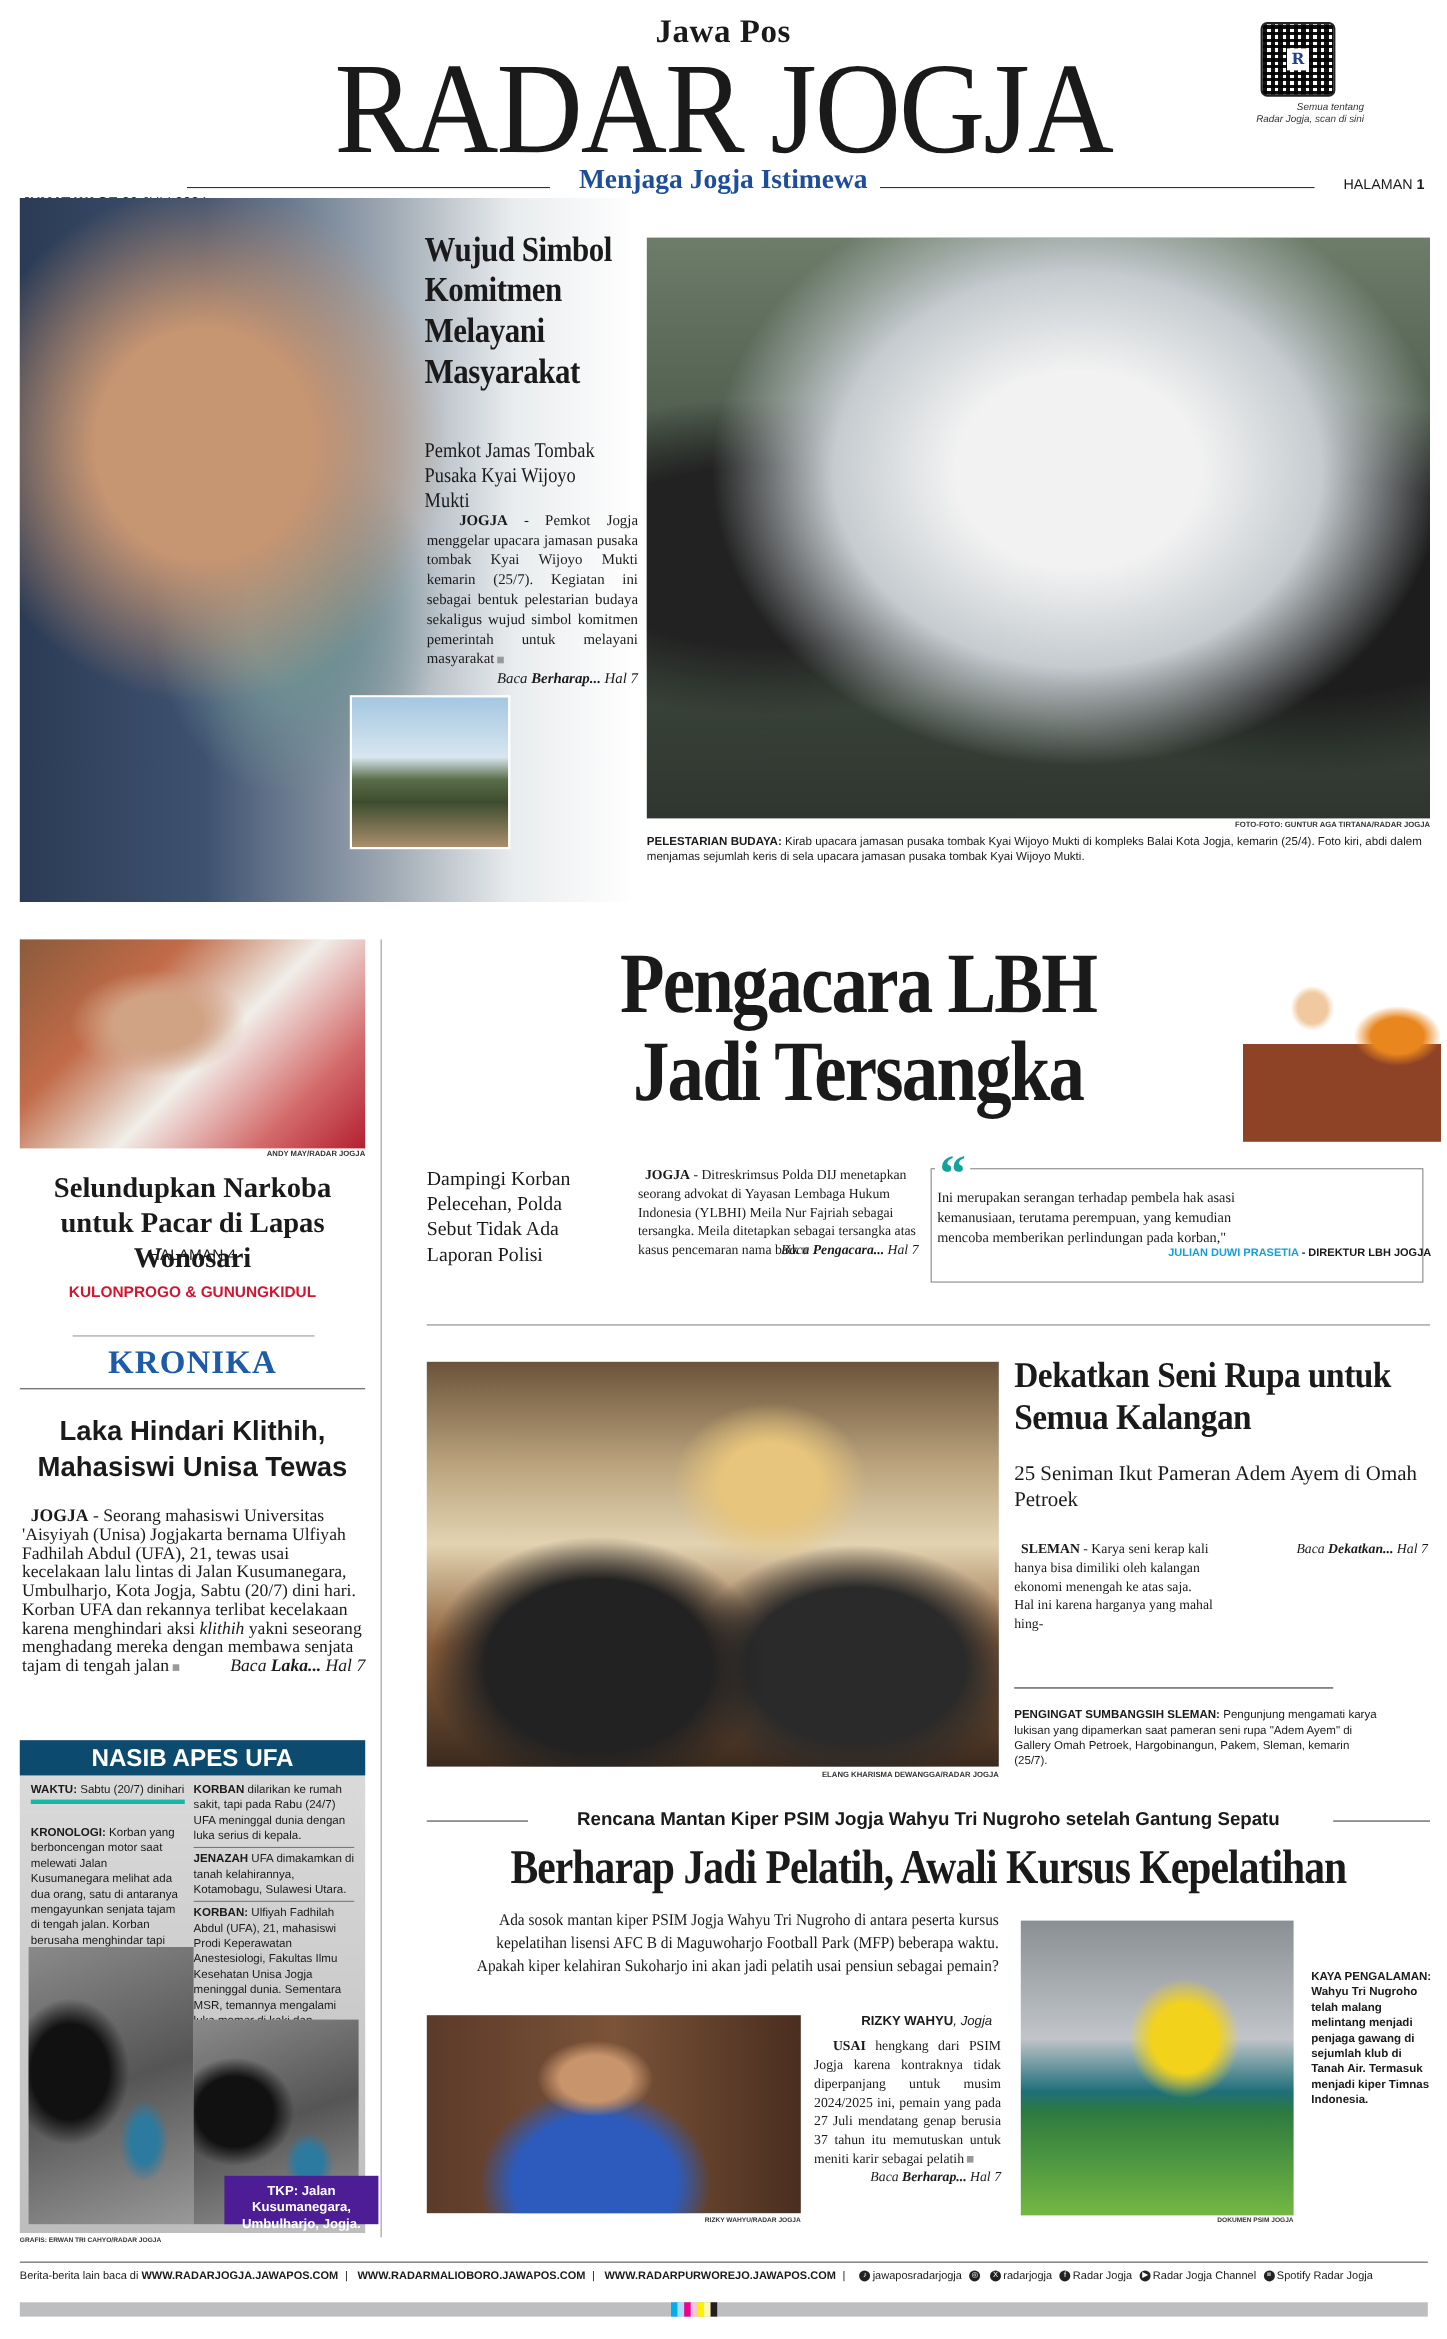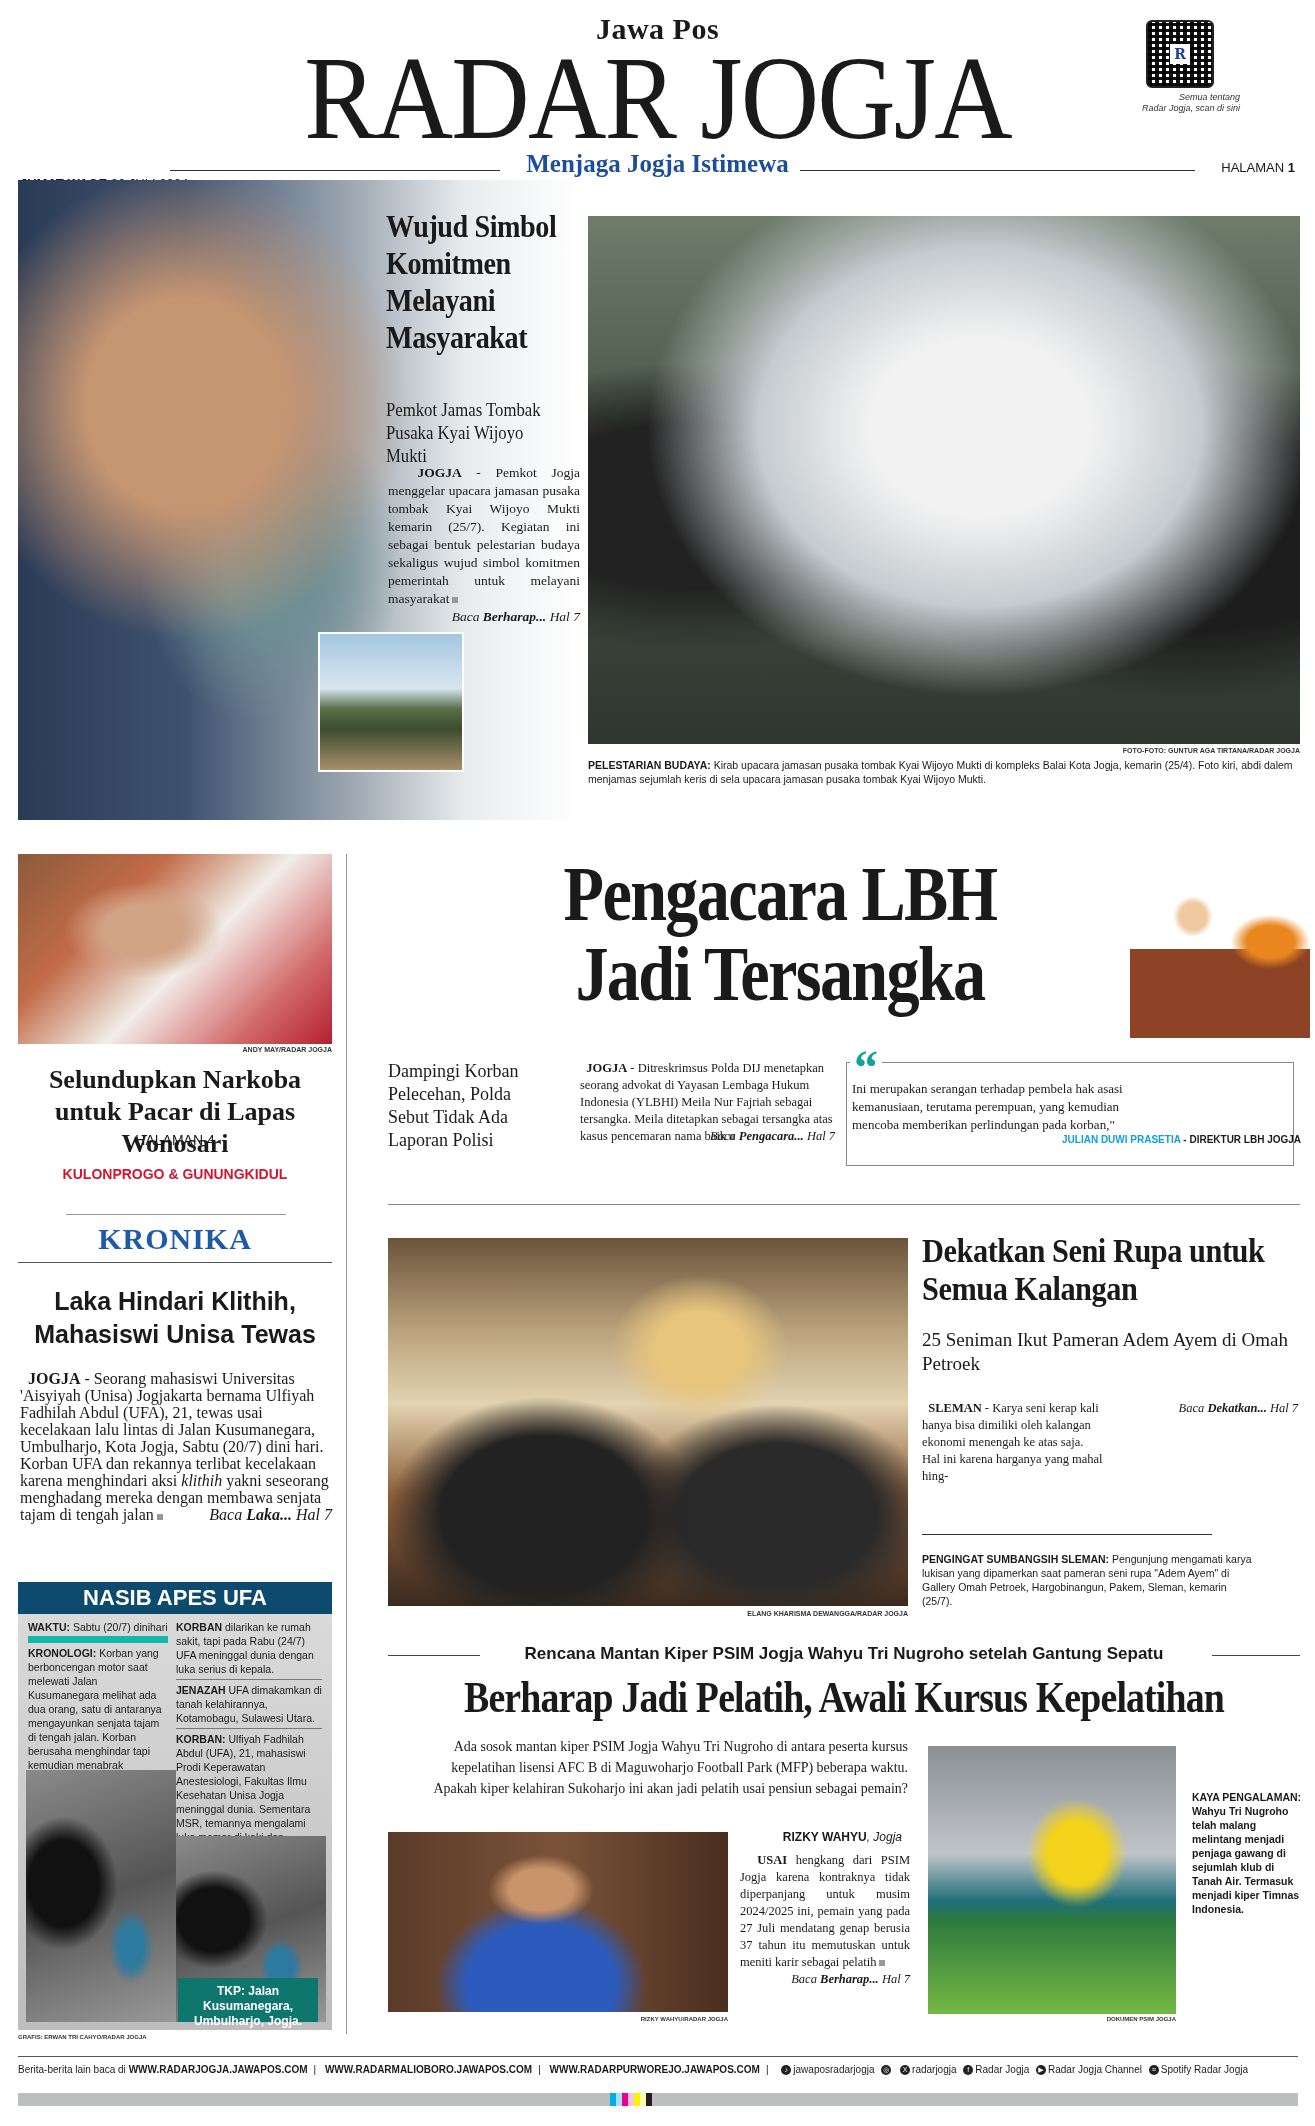--- a/index.html
+++ b/index.html
@@ -60,21 +60,21 @@
   .body-laka { left: 20px; top: 1370px; width: 312px; font-size: 16px; line-height: 17px; }
 
   .nasib { left: 18px; top: 1582px; width: 314px; height: 448px; background: linear-gradient(180deg,#dcdcdc 0%,#bdbdbd 100%); }
   .nasib-head { left: 18px; top: 1582px; width: 314px; height: 32px; background: #0c4a6e; color: #fff; text-align: center; font-family: "Liberation Sans", sans-serif; font-weight: bold; font-size: 22px; line-height: 32px; }
   .nasib-col { font-family: "Liberation Sans", sans-serif; font-size: 10.5px; line-height: 14px; }
   .nasib-col b { font-weight: bold; }
   .nasib-illus { left: 26px; top: 1760px; width: 300px; height: 262px;
     background: radial-gradient(ellipse at 25% 45%, #111 0 22%, transparent 34%),
                 radial-gradient(ellipse at 70% 70%, #2c7aa0 0 8%, transparent 15%),
                 linear-gradient(160deg, #8a8a8a 0%, #555 50%, #999 100%); }
-  .tkp { left: 178px; top: 1978px; width: 140px; height: 44px; background: #0f766e; color: #fff; font-family: "Liberation Sans", sans-serif; font-weight: bold; font-size: 12px; text-align: center; line-height: 15px; padding-top: 6px; }
+  .tkp { left: 204px; top: 1978px; width: 140px; height: 44px; background: #4c1d95; color: #fff; font-family: "Liberation Sans", sans-serif; font-weight: bold; font-size: 12px; text-align: center; line-height: 15px; padding-top: 6px; }
 
   .vrule { width: 1px; background: #999; }
 
   .hl-lbh { left: 440px; top: 854px; width: 680px; text-align: center; font-weight: bold; font-size: 78px; line-height: 80px; letter-spacing: -2px; transform: scaleX(0.85); transform-origin: center top; }
   .illus-court { left: 1130px; top: 890px; width: 180px; height: 148px;
     background: radial-gradient(ellipse at 35% 18%, #f0c9a0 0 8%, transparent 12%),
                 radial-gradient(ellipse at 78% 35%, #e9861e 0 12%, transparent 20%),
                 linear-gradient(180deg, transparent 0 40%, #8e4326 40% 100%); }
   .sub-lbh { left: 388px; top: 1060px; width: 168px; font-size: 18px; line-height: 23px; }
   .body-lbh { left: 580px; top: 1060px; width: 255px; font-size: 12.5px; line-height: 17px; }
@@ -166,21 +166,21 @@
 <div class="abs" style="left:18px; top:1262px; width:314px; height:1px; background:#555;"></div>
 <div class="abs hl-laka">Laka Hindari Klithih, Mahasiswi Unisa Tewas</div>
 <div class="abs body-laka serif">
   <p>&nbsp;&nbsp;<b>JOGJA</b><span> - Seorang mahasiswi Universitas 'Aisyiyah (Unisa) Jogjakarta bernama Ulfiyah Fadhilah Abdul (UFA), 21, tewas usai kecelakaan lalu lintas di Jalan Kusumanegara, Umbulharjo, Kota Jogja, Sabtu (20/7) dini hari. Korban UFA dan rekannya terlibat kecelakaan karena menghindari aksi </span><i>klithih</i><span> yakni seseorang menghadang mereka dengan membawa senjata tajam di tengah jalan</span><span class="end-sq"></span></p>
   <p class="baca" style="margin-top:-17px;"><span>Baca </span><b>Laka...</b><span> Hal 7</span></p>
 </div>
 
 <div class="abs nasib"></div>
 <div class="abs nasib-head">NASIB APES UFA</div>
 <div class="abs nasib-col" style="left:28px; top:1620px; width:140px;">
-  <p style="border-bottom:7px solid #14b8a6; padding-bottom:2px; margin-bottom:3px;"><b>WAKTU:</b><span> Sabtu (20/7) dinihari</span></p>
+  <p style="border-bottom:4px solid #14b8a6; padding-bottom:2px; margin-bottom:19px;"><b>WAKTU:</b><span> Sabtu (20/7) dinihari</span></p>
   <p><b>KRONOLOGI:</b><span> Korban yang berboncengan motor saat melewati Jalan Kusumanegara melihat ada dua orang, satu di antaranya mengayunkan senjata tajam di tengah jalan. Korban berusaha menghindar tapi kemudian menabrak pembatas jalan.</span></p>
 </div>
 <div class="abs nasib-col" style="left:176px; top:1620px; width:146px;">
   <p style="border-bottom:1px solid #777; padding-bottom:3px; margin-bottom:3px;"><b>KORBAN</b><span> dilarikan ke rumah sakit, tapi pada Rabu (24/7) UFA meninggal dunia dengan luka serius di kepala.</span></p>
   <p style="border-bottom:1px solid #777; padding-bottom:3px; margin-bottom:3px;"><b>JENAZAH</b><span> UFA dimakamkan di tanah kelahirannya, Kotamobagu, Sulawesi Utara.</span></p>
   <p><b>KORBAN:</b><span> Ulfiyah Fadhilah Abdul (UFA), 21, mahasiswi Prodi Keperawatan Anestesiologi, Fakultas Ilmu Kesehatan Unisa Jogja meninggal dunia. Sementara MSR, temannya mengalami luka memar di kaki dan badannya.</span></p>
 </div>
 <div class="abs nasib-illus" style="left:26px; top:1770px; width:150px; height:252px;"></div>
 <div class="abs nasib-illus" style="left:176px; top:1836px; width:150px; height:186px;"></div>
 <div class="abs tkp">TKP: Jalan Kusumanegara, Umbulharjo, Jogja.</div>

